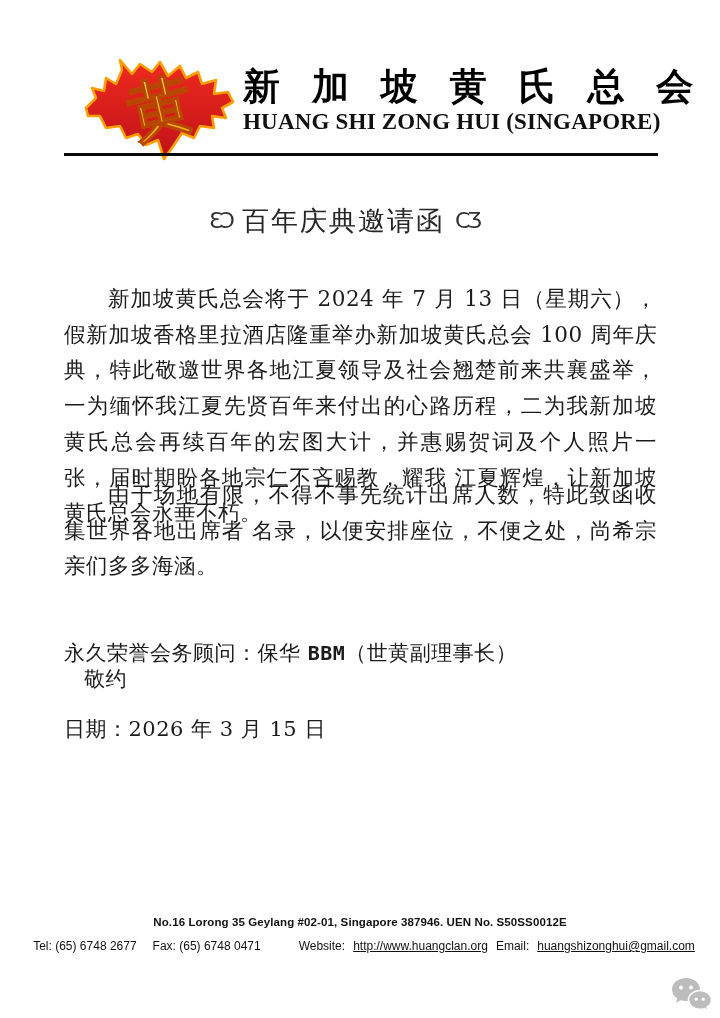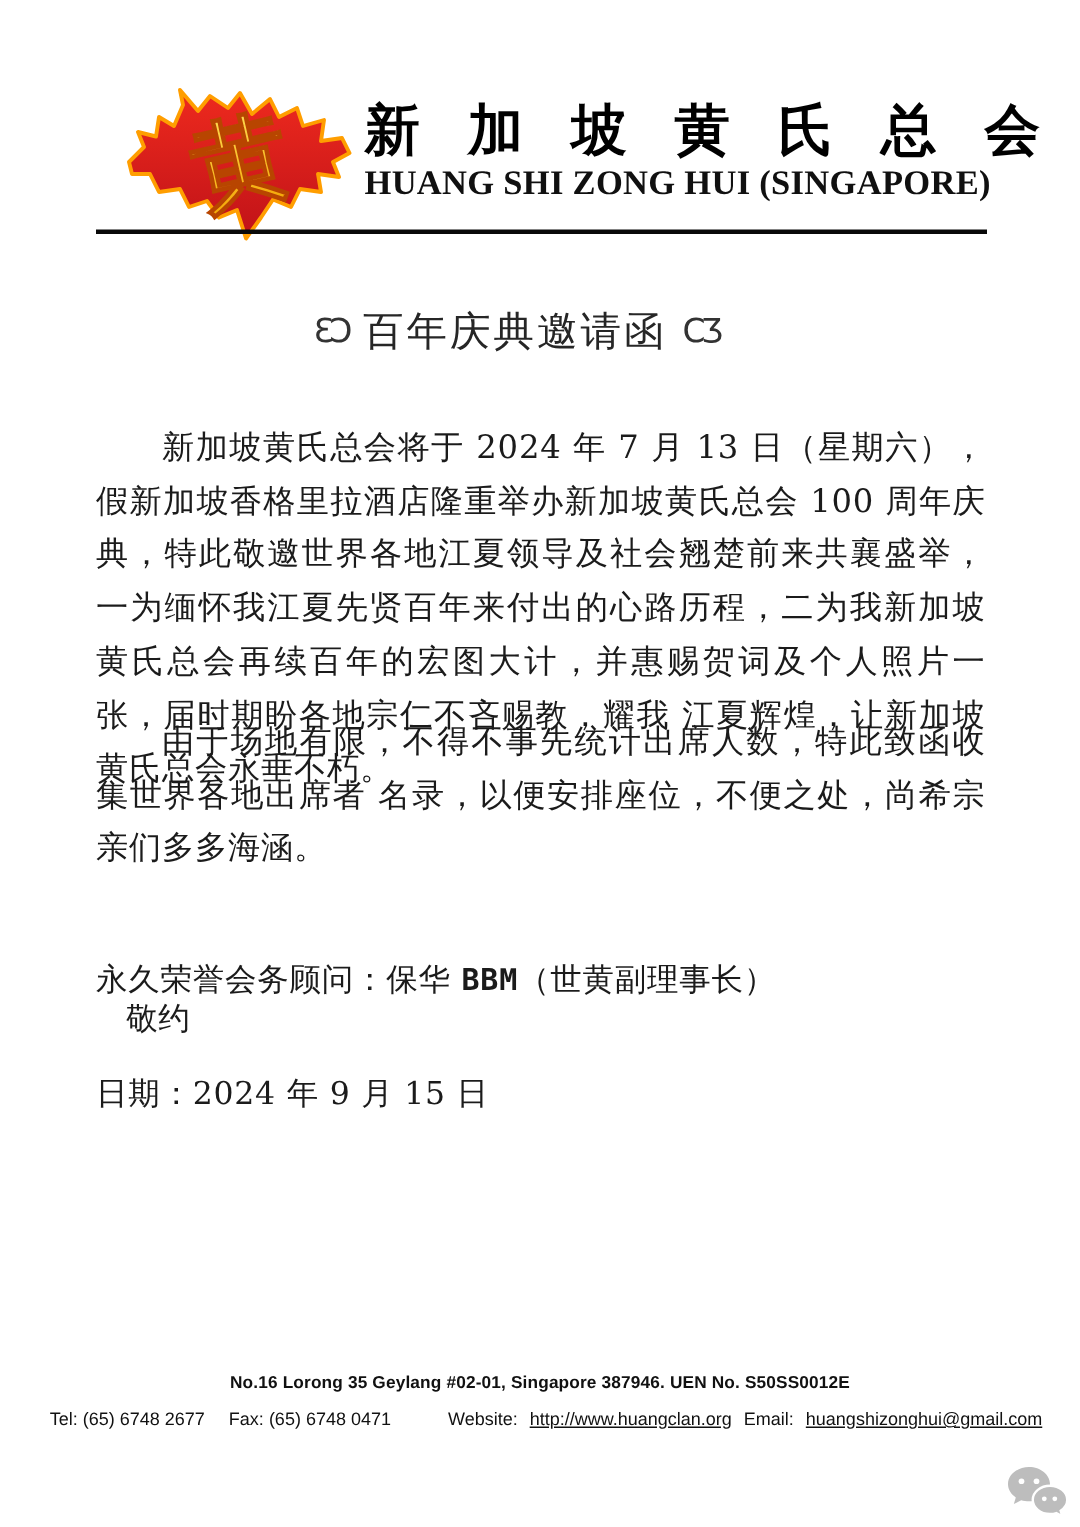--- a/index.html
+++ b/index.html
@@ -98,21 +98,21 @@
 
   <div class="letter-title">
     <span class="ornament left">ƐϽ</span><span>百年庆典邀请函</span><span class="ornament right">ϹƷ</span>
   </div>
 
   <p class="para" id="para-1">新加坡黄氏总会将于 2024 年 7 月 13 日（星期六），假新加坡香格里拉酒店隆重举办新加坡黄氏总会 100 周年庆典，特此敬邀世界各地江夏领导及社会翘楚前来共襄盛举，一为缅怀我江夏先贤百年来付出的心路历程，二为我新加坡黄氏总会再续百年的宏图大计，并惠赐贺词及个人照片一张，届时期盼各地宗仁不吝赐教，耀我 江夏辉煌，让新加坡黄氏总会永垂不朽。</p>
   <p class="para" id="para-2">由于场地有限，不得不事先统计出席人数，特此致函收集世界各地出席者 名录，以便安排座位，不便之处，尚希宗亲们多多海涵。</p>
 
   <p class="plain-line" id="advisor-line"><span>永久荣誉会务顾问：保华 </span><span class="bbm">BBM</span><span>（世黄副理事长）</span></p>
   <p class="plain-line" id="closing-line">敬约</p>
-  <p class="plain-line" id="date-line">日期：2024 年 9 月 15 日</p>
+  <p class="plain-line" id="date-line">日期：2026 年 3 月 15 日</p>
 
   <div class="footer-address">No.16 Lorong 35 Geylang #02-01, Singapore 387946. UEN No. S50SS0012E</div>
   <div class="footer-contact">
     <span class="seg">Tel: (65) 6748 2677</span><span class="seg">Fax: (65) 6748 0471</span><span class="seg gap">Website:</span><span class="link">http://www.huangclan.org</span><span class="seg">Email:</span><span class="link">huangshizonghui@gmail.com</span>
   </div>
 
   <div class="watermark">
     <svg class="wechat-svg" viewBox="0 0 42 36" xmlns="http://www.w3.org/2000/svg">
       <path d="M16,2 C8.3,2 2,7.1 2,13.4 c0,3.6 2,6.8 5.2,8.9 l-1.3,4.4 4.9,-2.5 c1.6,0.5 3.4,0.7 5.2,0.7 7.7,0 14,-5.1 14,-11.5 C30,7.1 23.7,2 16,2 Z" fill="#bdbdbd"></path>
       <circle cx="11" cy="11.5" r="1.9" fill="#ffffff"></circle>

